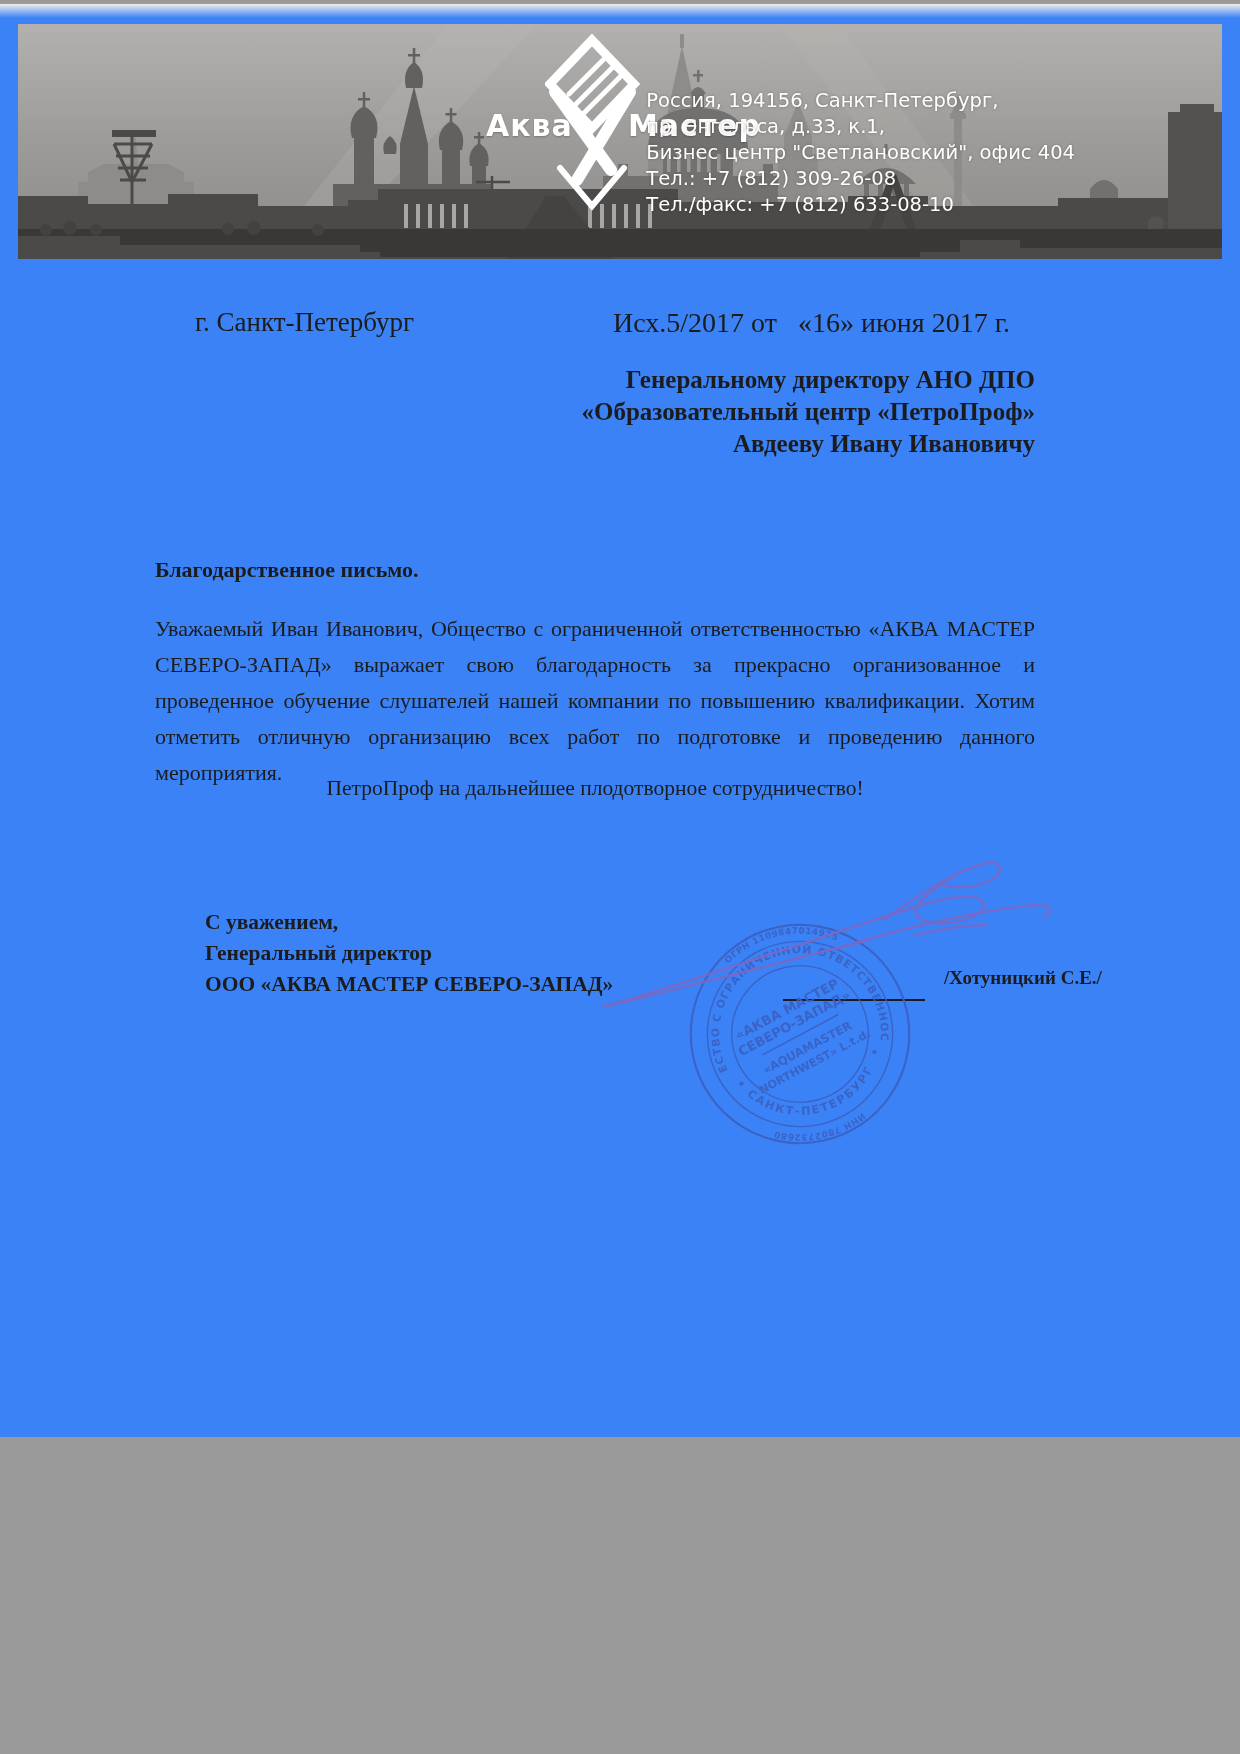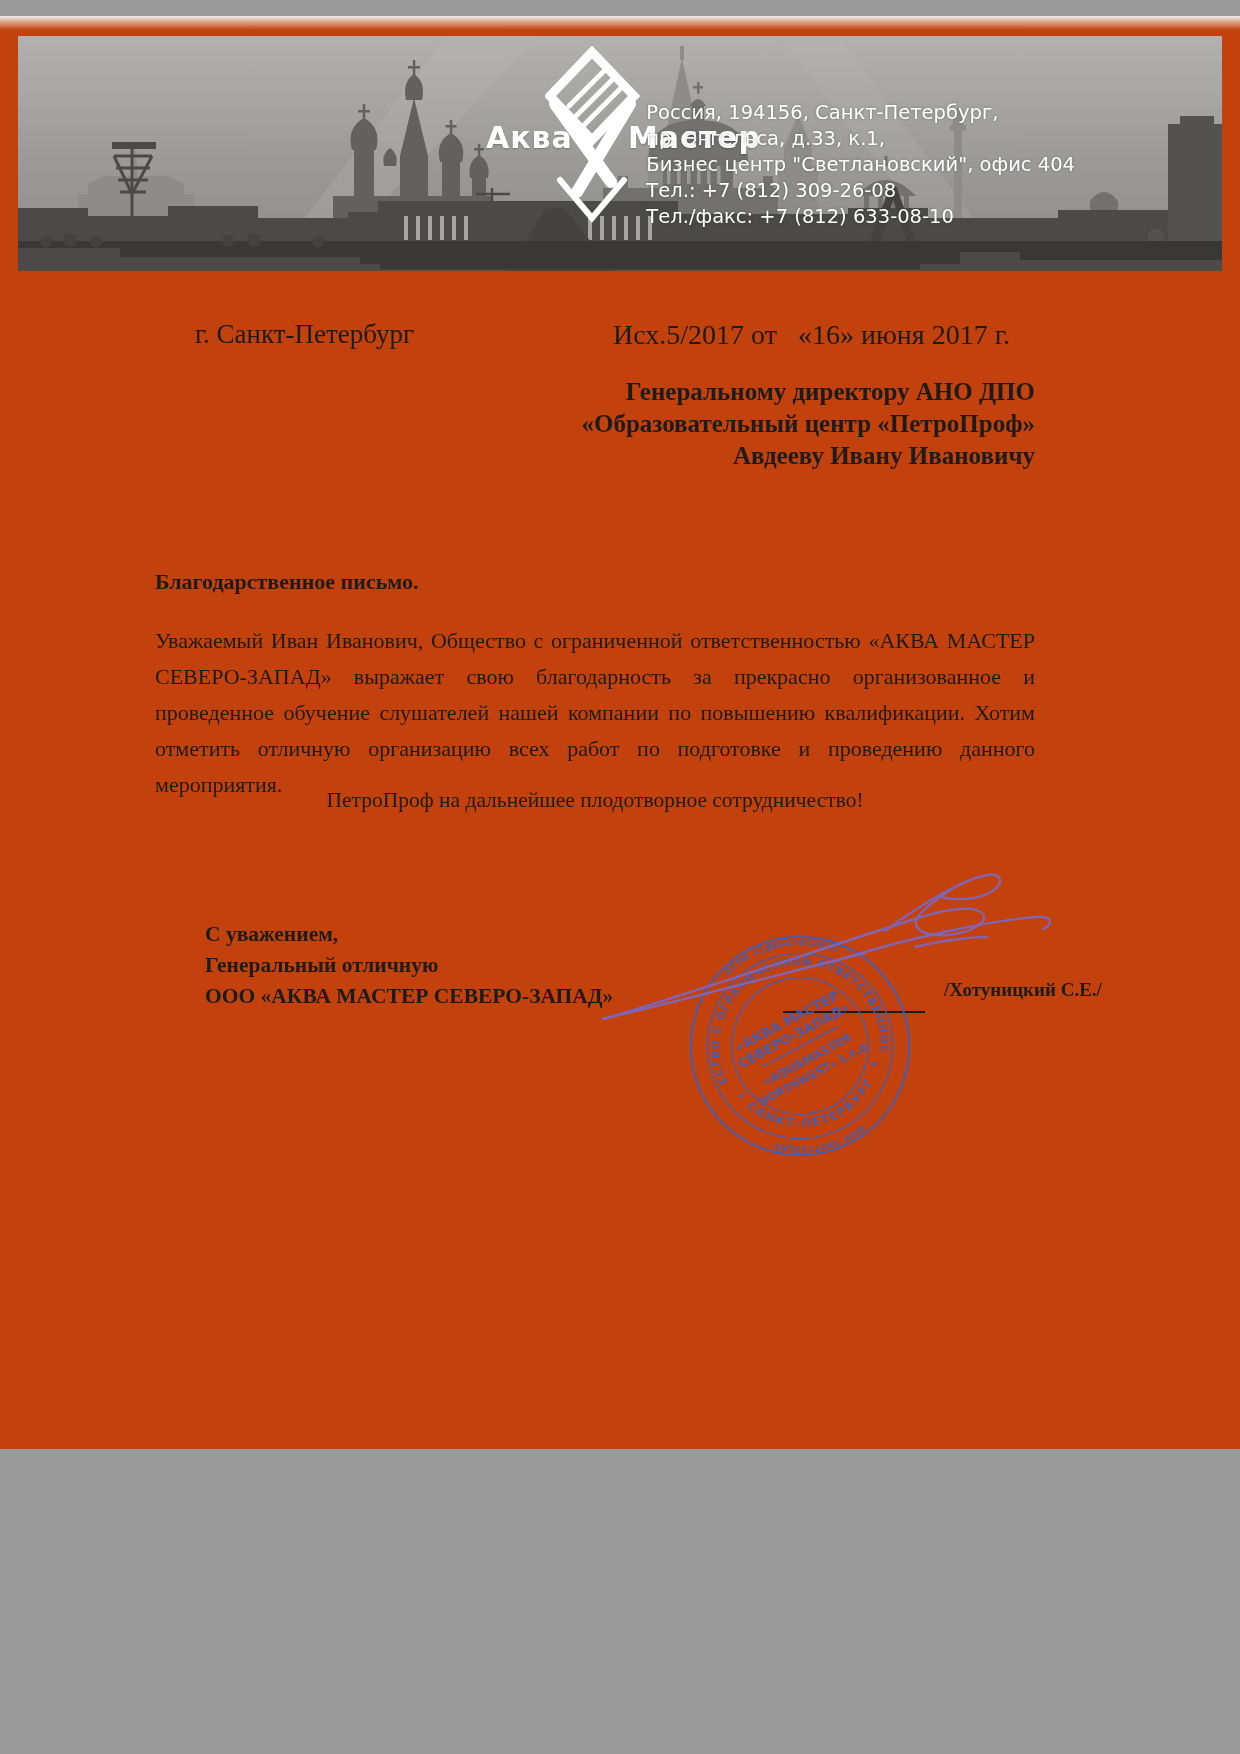--- a/index.html
+++ b/index.html
@@ -1,18 +1,18 @@
 <!DOCTYPE html>
 <html lang="ru"><head>
 <meta charset="utf-8">
 <style>
   html,body{margin:0;padding:0;background:#9a9a9a;}
   .page{
-    position:relative;width:1240px;height:1433px;background:#c2410c;
-    margin:16px auto;overflow:hidden;
+    position:relative;width:1240px;height:1433px;background:#3b82f6;
+    margin:4px auto;overflow:hidden;
     font-family:"Liberation Serif", serif;color:#1c1c1c;
   }
   .scan-edge{position:absolute;left:0;top:0;width:100%;height:14px;
     background:linear-gradient(#efeeec,rgba(255,255,255,0));}
   
   .banner{position:absolute;left:18px;top:20px;width:1204px;height:235px;}
   .banner svg.sky{position:absolute;left:0;top:0;}
   .logo-word{
     position:absolute;color:#ffffff;font-family:"DejaVu Sans",sans-serif;
     font-weight:bold;font-size:30px;letter-spacing:1px;
@@ -223,21 +223,21 @@
     <div>«Образовательный центр «ПетроПроф»</div>
     <div>Авдееву Ивану Ивановичу</div>
   </div>
 
   <div class="title">Благодарственное письмо.</div>
   <div class="body-par">Уважаемый Иван Иванович, Общество с ограниченной ответственностью «АКВА МАСТЕР СЕВЕРО-ЗАПАД» выражает свою благодарность за прекрасно организованное и проведенное обучение слушателей нашей компании по повышению квалификации. Хотим отметить отличную организацию всех работ по подготовке и проведению данного мероприятия.</div>
   <div class="closing">ПетроПроф на дальнейшее плодотворное сотрудничество!</div>
 
   <div class="sig-block">
     <div>С уважением,</div>
-    <div>Генеральный отличную</div>
+    <div>Генеральный директор</div>
     <div>ООО «АКВА МАСТЕР СЕВЕРО-ЗАПАД»</div>
   </div>
 
   <div class="sig-rule"></div>
   <div class="sig-name">/Хотуницкий С.Е./</div>
 
   <svg class="stamp" width="234" height="234" viewBox="-120 -120 240 240">
     <defs>
       <path id="arcRingTop" d="M -78,28.4 A 83,83 0 1 1 78,28.4"></path>
       <path id="arcRingBottom" d="M -78,28.4 A 83,83 0 0 0 78,28.4"></path>

